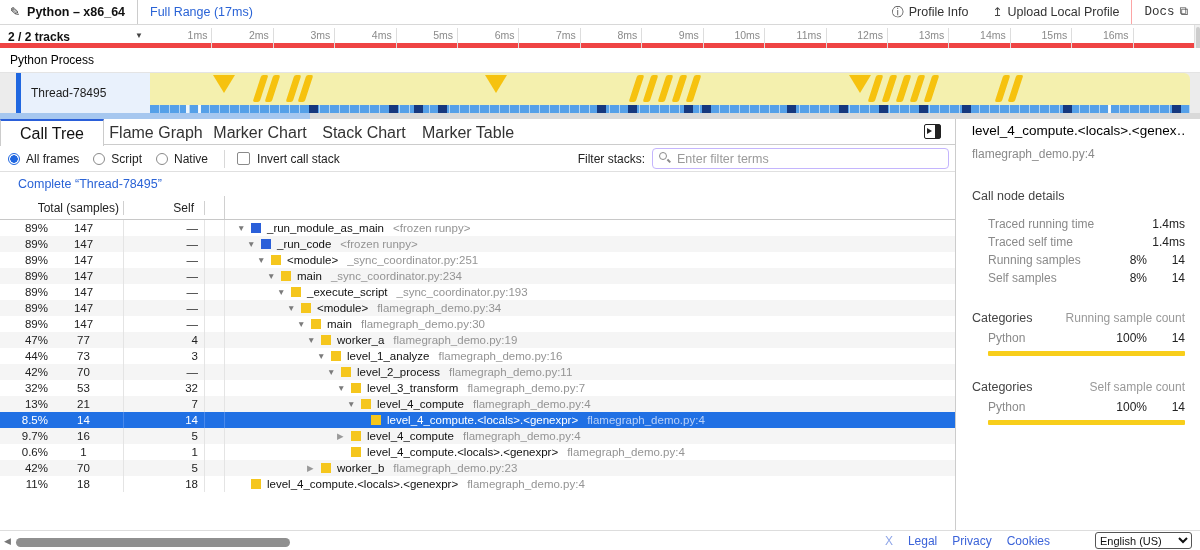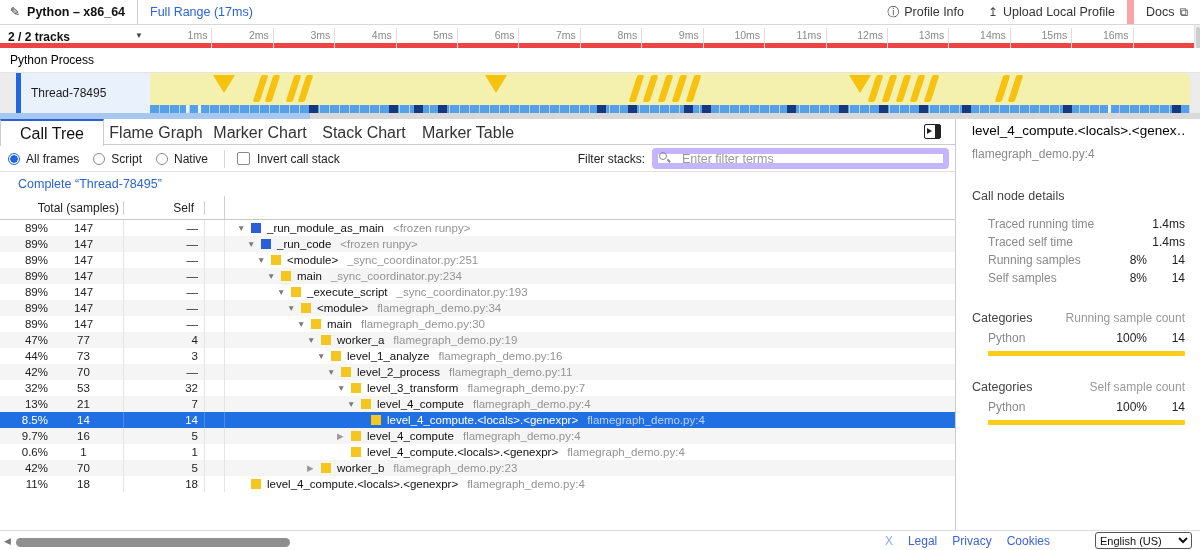--- a/index.html
+++ b/index.html
@@ -8,21 +8,21 @@
 
   
   .topbar{position:absolute;left:0;top:0;width:1200px;height:25px;background:#fff;border-bottom:1px solid #d8d8d8;display:flex;align-items:center;font-size:12.5px;}
   .tb-left{display:flex;align-items:center;height:100%;}
   .pencil{margin:0 7px 0 10px;font-size:12px;color:#222;}
   .profile-name{font-weight:bold;color:#111;padding-right:12px;}
   .full-range{border-left:1px solid #ccc;padding:0 12px;color:#2a63d6;height:100%;display:flex;align-items:center;}
   .tb-right{margin-left:auto;display:flex;align-items:center;height:100%;color:#333;}
   .tb-item{display:flex;align-items:center;gap:5px;padding:0 12px;height:100%;}
   .tb-item .g{font-size:12px;color:#444;}
-  .docs-item{border-left:7px solid #fca5a5;}
+  .docs-item{border-left:1px solid #fca5a5;font-family:Liberation Mono, monospace;}
 
   
   .ruler{position:absolute;left:0;top:25px;width:1200px;height:23px;background:#fff;border-bottom:5px solid #ef4444;font-size:12px;}
   .tracks-dd{position:absolute;left:8px;top:0;height:23px;display:flex;align-items:center;font-weight:bold;color:#111;}
   .dd-caret{position:absolute;left:135px;top:6px;font-size:8px;color:#444;}
   .ticks{position:absolute;left:150px;top:0;width:1044px;height:23px;}
   .tick-line{position:absolute;top:3px;bottom:0;width:1px;background:#ddd;}
   .tick-label{position:absolute;top:4px;height:15px;font-size:10.5px;color:#8a8a8a;text-align:right;}
   .vscroll{position:absolute;right:0;top:25px;width:6px;height:93px;background:#f1f1f1;border-left:1px solid #e0e0e0;}
   .vscroll .thumb{position:absolute;left:1px;right:0;top:2px;height:38px;background:#cdcdcd;border-radius:3px;}
@@ -56,21 +56,21 @@
 
   .filterrow{position:absolute;left:0;top:27px;width:955px;height:26px;border-bottom:1px solid #e0e0e0;display:flex;align-items:center;font-size:12px;color:#222;}
   .radio{width:12px;height:12px;border-radius:50%;border:1px solid #8a8a8a;margin:0 6px 0 0;background:#fff;}
   .radio.on{border:1px solid #1f66e0;background:radial-gradient(circle,#1f66e0 0 3.5px,#fff 4px);}
   .ritem{display:flex;align-items:center;margin-right:14px;}
   .vdiv{width:1px;height:18px;background:#d8d8d8;margin:0 12px 0 2px;}
   .checkbox{width:13px;height:13px;border:1px solid #8a8a8a;border-radius:2px;background:#fff;margin-right:7px;}
   .filter-right{margin-left:auto;display:flex;align-items:center;padding-right:6px;}
   .filter-label{color:#222;margin-right:7px;}
   .filter-input-wrap{position:relative;width:297px;height:21px;}
-  .filter-input{width:100%;height:100%;border:6px solid #c4b5fd;border-radius:4px;padding:0 6px 0 24px;font-size:12.5px;font-family:"Liberation Sans",sans-serif;color:#222;}
+  .filter-input{width:100%;height:100%;border:1px solid #c4b5fd;border-radius:4px;padding:0 6px 0 24px;font-size:12.5px;font-family:"Liberation Sans",sans-serif;color:#222;}
   .filter-input::placeholder{color:#9a9a9a;}
   .lens{position:absolute;left:7px;top:4px;width:8px;height:8px;border:1.5px solid #8a8a8a;border-radius:50%;}
   .lens::after{content:"";position:absolute;left:7px;top:7px;width:4px;height:1.5px;background:#8a8a8a;transform:rotate(45deg);}
 
   .breadcrumb{position:absolute;left:0;top:53px;width:955px;height:24px;display:flex;align-items:center;padding-left:18px;font-size:12.5px;color:#2a63d6;}
 
   .thead{position:absolute;left:0;top:77px;width:955px;height:24px;border-bottom:1px solid #c8c8c8;display:flex;align-items:center;font-size:12px;color:#222;}
   .th-total{width:124px;text-align:right;padding-right:4px;border-right:1px solid #d0d0d0;}
   .th-self{width:81px;text-align:right;padding-right:10px;border-right:1px solid #d0d0d0;}
   .th-sp{width:20px;border-right:1px solid #d0d0d0;height:100%;}

